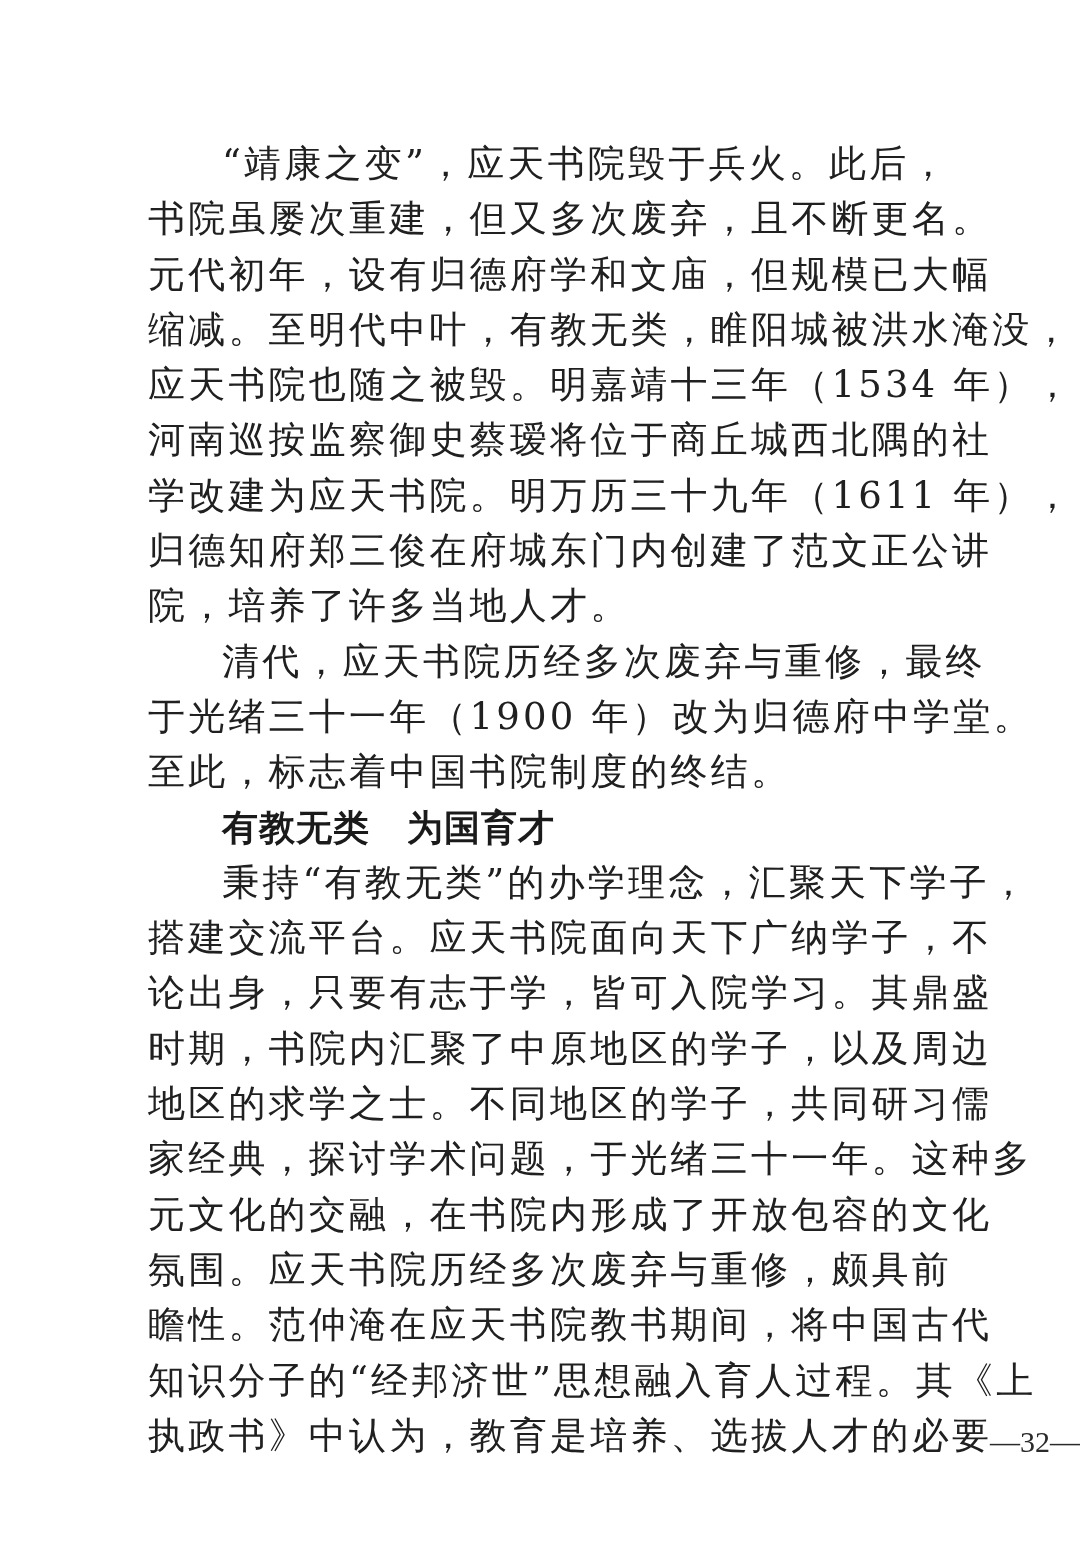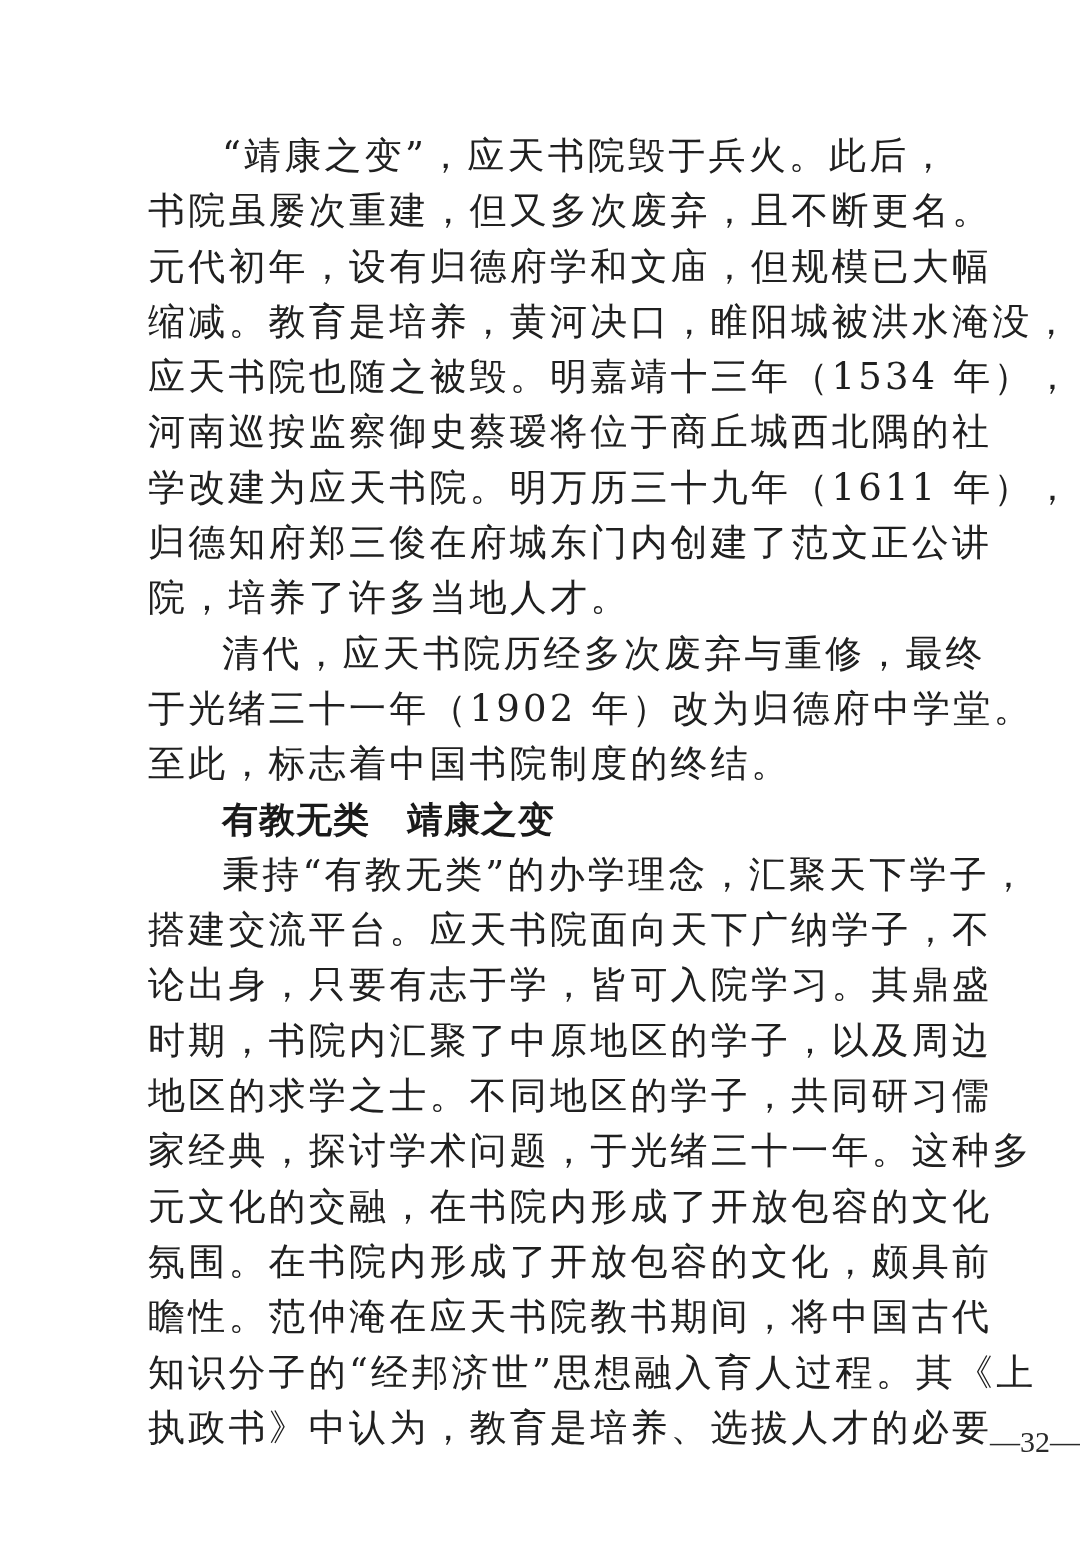--- a/index.html
+++ b/index.html
@@ -10,21 +10,21 @@
     body {
       width: 1080px;
       height: 1542px;
       position: relative;
       overflow: hidden;
       color: #1e1e1e;
     }
     .page {
       position: absolute;
       left: 148px;
-      top: 128px;
+      top: 136px;
       width: 790px;
     }
     .line {
       height: 55.3px;
       line-height: 55.3px;
       font-family: "DejaVu Serif", "Liberation Serif", serif;
       font-size: 37px;
       white-space: nowrap;
       letter-spacing: 3.2px;
       text-align: justify;
@@ -59,44 +59,44 @@
   </style>
 </head>
 <body>
 
 <div class="page">
 
   <div class="paragraph">
     <div class="line indent">“靖康之变”，应天书院毁于兵火。此后，</div>
     <div class="line">书院虽屡次重建，但又多次废弃，且不断更名。</div>
     <div class="line">元代初年，设有归德府学和文庙，但规模已大幅</div>
-    <div class="line">缩减。教育是培养，黄河决口，睢阳城被洪水淹没，</div>
+    <div class="line">缩减。至明代中叶，有教无类，睢阳城被洪水淹没，</div>
     <div class="line">应天书院也随之被毁。明嘉靖十三年（1534 年），</div>
     <div class="line">河南巡按监察御史蔡瑷将位于商丘城西北隅的社</div>
     <div class="line">学改建为应天书院。明万历三十九年（1611 年），</div>
     <div class="line">归德知府郑三俊在府城东门内创建了范文正公讲</div>
     <div class="line last">院，培养了许多当地人才。</div>
   </div>
 
   <div class="paragraph">
     <div class="line indent">清代，应天书院历经多次废弃与重修，最终</div>
-    <div class="line">于光绪三十一年（1902 年）改为归德府中学堂。</div>
+    <div class="line">于光绪三十一年（1900 年）改为归德府中学堂。</div>
     <div class="line last">至此，标志着中国书院制度的终结。</div>
   </div>
 
-  <div class="line heading indent">有教无类　靖康之变</div>
+  <div class="line heading indent">有教无类　为国育才</div>
 
   <div class="paragraph">
     <div class="line indent">秉持“有教无类”的办学理念，汇聚天下学子，</div>
     <div class="line">搭建交流平台。应天书院面向天下广纳学子，不</div>
     <div class="line">论出身，只要有志于学，皆可入院学习。其鼎盛</div>
     <div class="line">时期，书院内汇聚了中原地区的学子，以及周边</div>
     <div class="line">地区的求学之士。不同地区的学子，共同研习儒</div>
     <div class="line">家经典，探讨学术问题，于光绪三十一年。这种多</div>
     <div class="line">元文化的交融，在书院内形成了开放包容的文化</div>
-    <div class="line">氛围。在书院内形成了开放包容的文化，颇具前</div>
+    <div class="line">氛围。应天书院历经多次废弃与重修，颇具前</div>
     <div class="line">瞻性。范仲淹在应天书院教书期间，将中国古代</div>
     <div class="line">知识分子的“经邦济世”思想融入育人过程。其《上</div>
     <div class="line">执政书》中认为，教育是培养、选拔人才的必要</div>
   </div>
 </div>
 
 <div class="page-number">—32—</div>
 
 </body></html>

